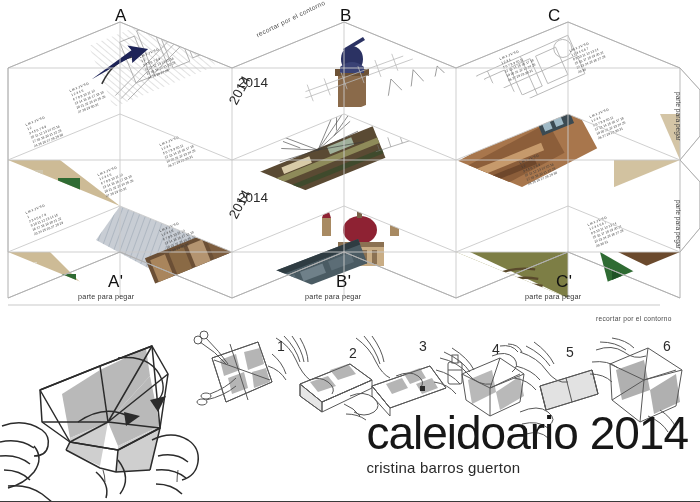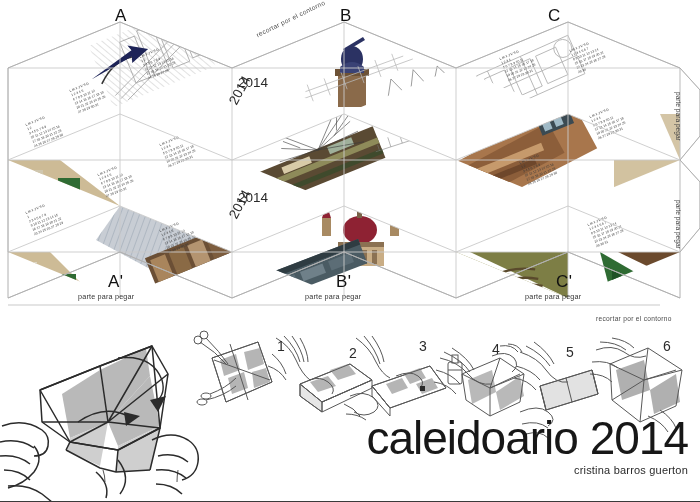--- a/index.html
+++ b/index.html
@@ -15,23 +15,23 @@
   .cap-small{font-size:7.2px;color:#333;letter-spacing:.2px;}
   .cap-year{font-size:13.5px;color:#2a2a2a;}
   .cap-cut{font-size:6.6px;color:#4a4a4a;letter-spacing:.3px;}
   .vert{font-size:6.6px;color:#444;}
 
   
   #bottom{position:absolute;left:0;top:330px;width:700px;height:172px;background:#fff;}
   #bottom svg{position:absolute;left:0;top:0;}
   .stepnum{position:absolute;font-size:14px;color:#2b2b2b;font-family:"Liberation Sans",sans-serif;}
 
-  #titleblock{position:absolute;right:12px;bottom:26px;text-align:right;}
+  #titleblock{position:absolute;right:12px;bottom:26px;}
   #maintitle{font-size:46px;letter-spacing:-1px;color:#171717;line-height:1;font-family:"Liberation Sans",sans-serif;}
-  #author{font-size:11px;color:#2a2a2a;margin-top:3px;letter-spacing:.2px;}
+  #author{font-size:15px;color:#2a2a2a;margin-top:3px;letter-spacing:.2px;}
 
   .hr-bottom{position:absolute;left:0;bottom:0;width:700px;height:1px;background:#3a3a3a;}
 </style>
 </head>
 <body>
 
 <div id="page">
 
   <div id="net">
     <svg width="700" height="330" viewBox="0 0 700 330">

